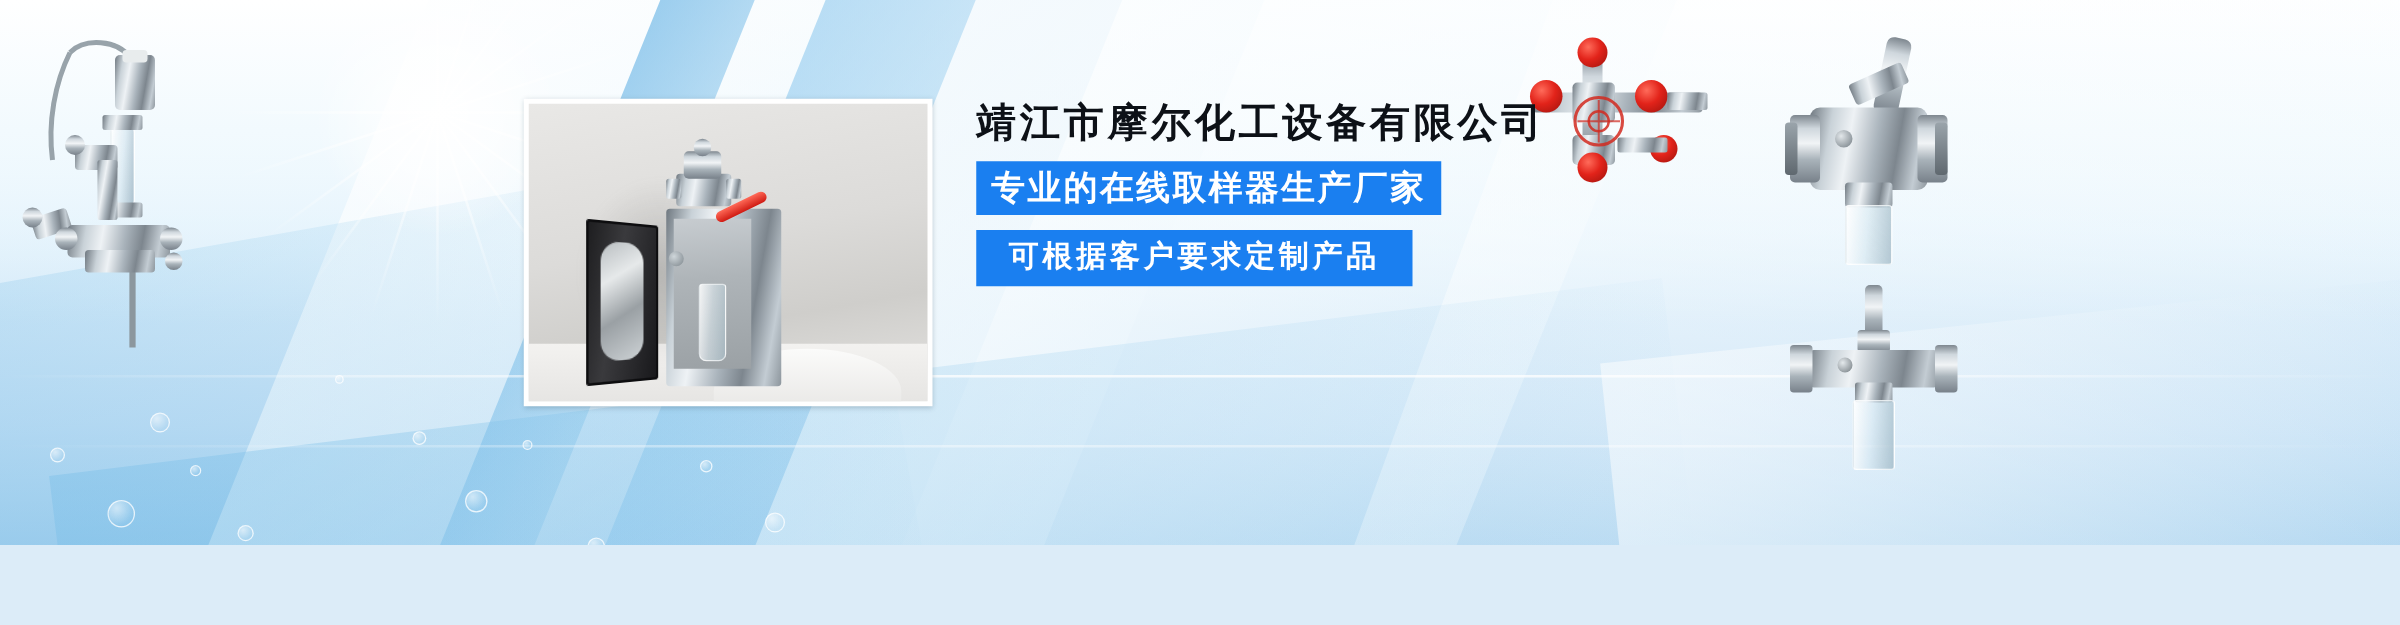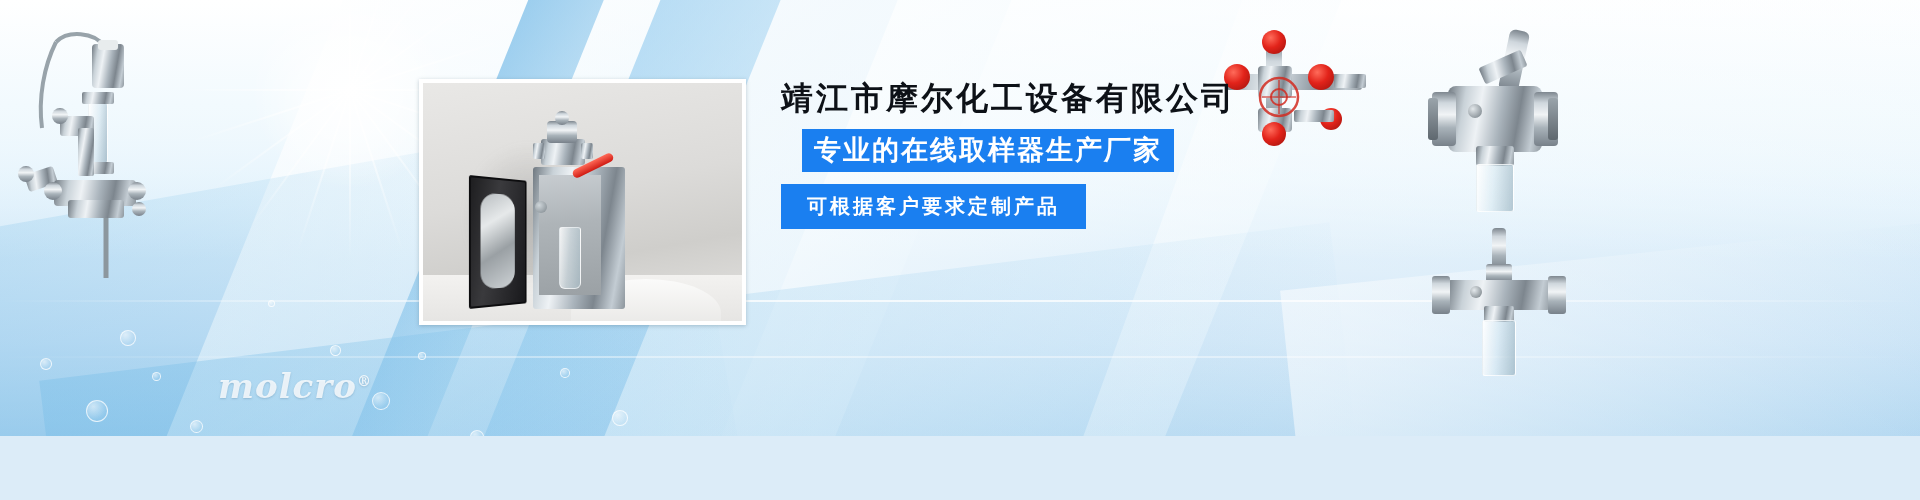--- a/index.html
+++ b/index.html
@@ -177,29 +177,29 @@
   .hl-bar {
     display:inline-block;
     background:#1a7ff0;
     color:#ffffff;
     font-size:27px; font-weight:bold;
     letter-spacing:2px;
     padding:5px 12px 6px 12px;
     white-space:nowrap;
     line-height:32px;
   }
-  .bar1 { margin-top:11px;margin-left:21px; }
+  .bar1 { margin-top:11px; }
   .desc-line {
     margin-top:12px;
     font-size:21px; color:#11161c;
     letter-spacing:0.5px; white-space:nowrap;
     line-height:28px;
     font-weight:500;
   }
-  .bar2 { margin-top:12px; font-size:20px; letter-spacing:3px; padding:6px 26px 7px 26px; }
+  .bar2 { margin-top:12px; font-size:24px; letter-spacing:3px; padding:6px 26px 7px 26px; }
   .eng-text {
     margin-top:13px; width:410px;
     font-family:"DejaVu Serif", serif;
     font-size:7.5px; line-height:13px;
     color:#3c4c58; letter-spacing:0.25px;
     font-variant:small-caps;
   }
 
   
   .watermark {
@@ -367,17 +367,14 @@
   <div id="textblock">
     <div class="company-name">靖江市摩尔化工设备有限公司</div>
 
     <div class="hl-bar bar1">专业的在线取样器生产厂家</div>
 
 
     <div class="hl-bar bar2">可根据客户要求定制产品</div>
 
   </div>
 
-  <div class="watermark">
-    <span>molcro</span><sup>®</sup>
-  </div>
 
 </div>
 
 </body></html>

